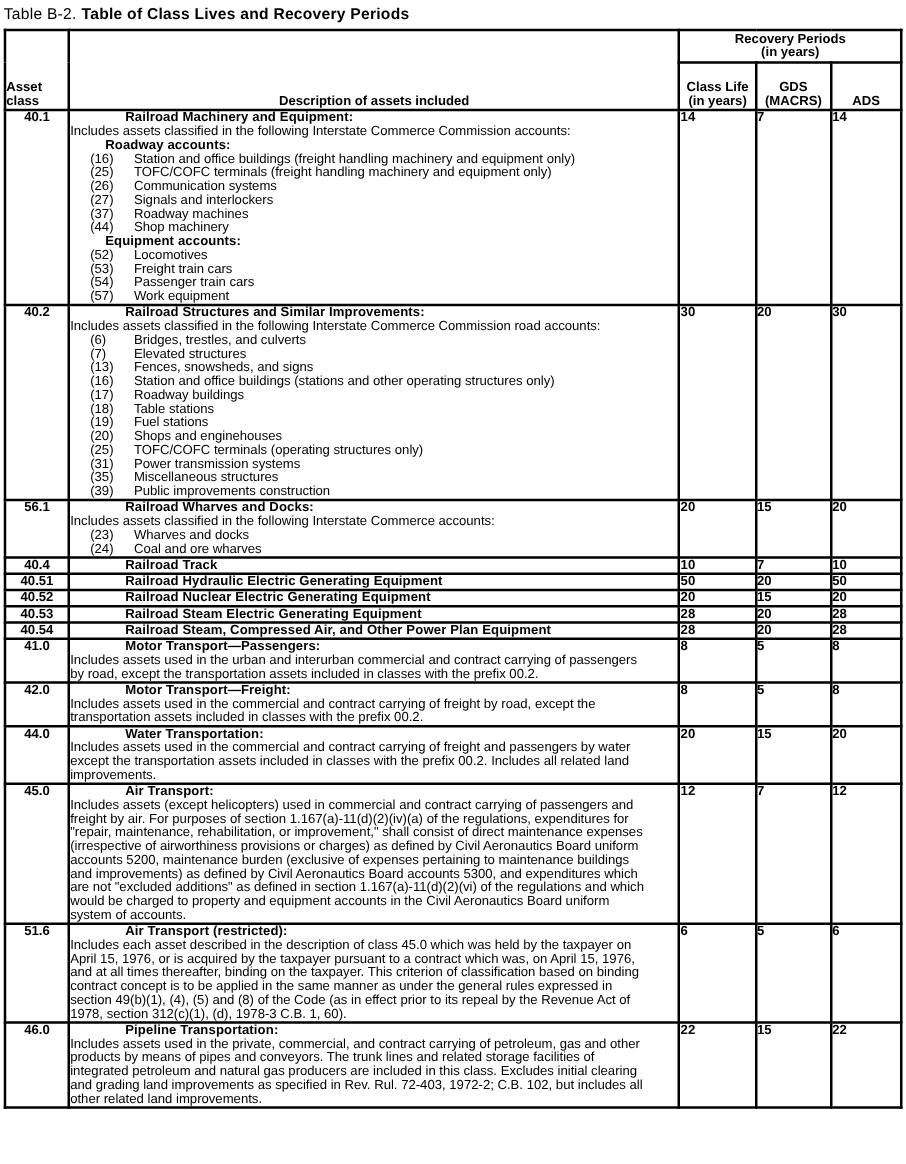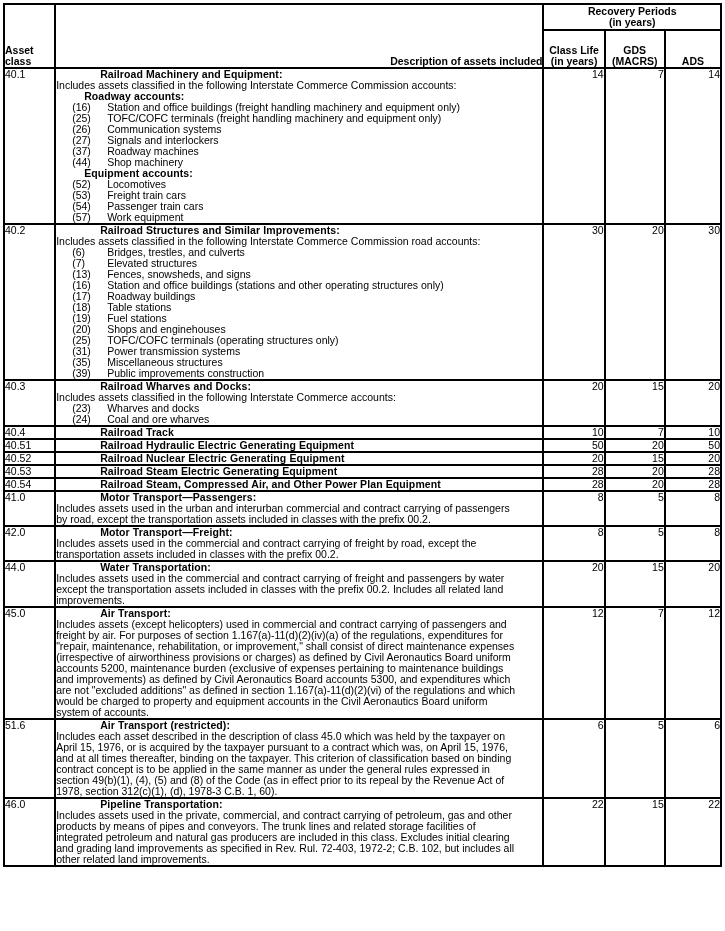--- a/index.html
+++ b/index.html
@@ -23,45 +23,48 @@
   }
   
   col.c-asset{width:51px;}
   col.c-desc{width:487px;}
   col.c-cl{width:61px;}
   col.c-gds{width:60px;}
   col.c-ads{width:56px;}
 
   thead th{font-weight:700;background:#fff;}
   .th-asset{vertical-align:bottom;text-align:left;padding:2px 2px 3px 6px;white-space:pre-line;}
-  .th-desc{vertical-align:bottom;text-align:right;padding:2px 2px 3px 5px;}
+  .th-desc{vertical-align:bottom;text-align:center;padding:2px 2px 3px 5px;}
   .th-rp{height:24px;vertical-align:middle;white-space:pre-line;padding:1px 0 2px 0;}
   .th-sub{height:36px;vertical-align:bottom;text-align:center;white-space:pre-line;padding:0 0 3px 0;}
 
   td.asset-cell{
-    vertical-align:top;text-align:left;font-weight:400;
+    vertical-align:top;text-align:center;font-weight:700;
     padding:2px 0 0 7px;
   }
   td.desc-cell{vertical-align:top;padding:1px 4px 2px 5px;}
   td.desc-cell .inner{max-width:463px;}
   .row-title{font-weight:700;letter-spacing:.1px;margin-left:44px;}
   .row-intro{font-weight:400;}
   .row-para{font-weight:400;}
   .group-heading{font-weight:700;letter-spacing:.1px;padding-left:28px;}
   .item-line{display:flex;padding-left:16px;}
   .item-num{flex:0 0 35px;}
   .item-text{flex:1 1 auto;}
 
-  td.value-cell{vertical-align:top;text-align:right;padding-top:3px;font-weight:400;}
+  td.value-cell{vertical-align:top;text-align:left;padding-top:3px;font-weight:700;}
 </style>
 </head>
 <body>
 
 <div class="page">
 
+  <div class="doc-title">
+    <span class="t-prefix">Table B-2.</span><span class="t-main">Table of Class Lives and Recovery Periods</span>
+  </div>
 
   <table class="main">
     <colgroup>
       <col class="c-asset">
         <col class="c-desc">
         <col class="c-cl">
         <col class="c-gds">
         <col class="c-ads">
     </colgroup>
     <thead>
@@ -189,21 +192,21 @@
                 <span class="item-num">(39)</span>
                 <span class="item-text">Public improvements construction</span>
               </div>
             </div>
           </td>
           <td class="value-cell">30</td>
           <td class="value-cell">20</td>
           <td class="value-cell">30</td>
         </tr>
         <tr>
-          <td class="asset-cell">40.3</td>
+          <td class="asset-cell">56.1</td>
           <td class="desc-cell">
             <div class="inner">
               <div class="row-title">Railroad Wharves and Docks:</div>
               <div class="row-intro">Includes assets classified in the following Interstate Commerce accounts:</div>
               <div class="item-line">
                 <span class="item-num">(23)</span>
                 <span class="item-text">Wharves and docks</span>
               </div>
               <div class="item-line">
                 <span class="item-num">(24)</span>

